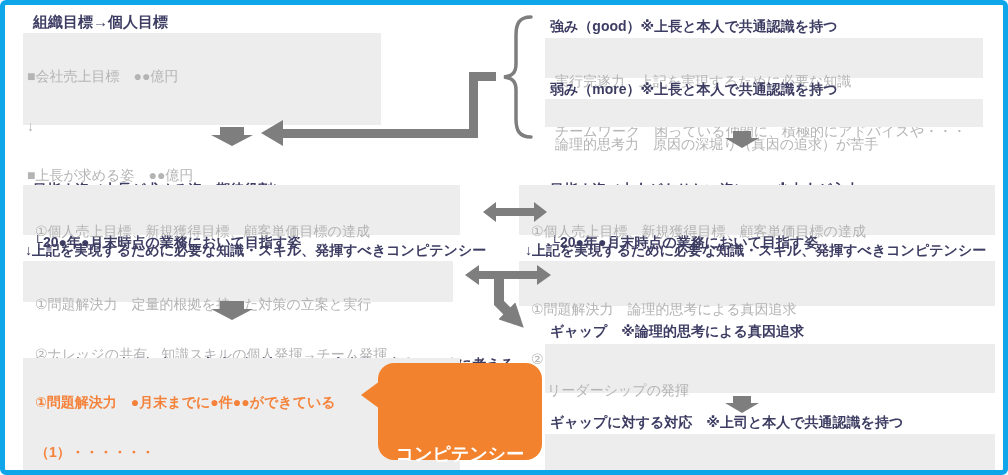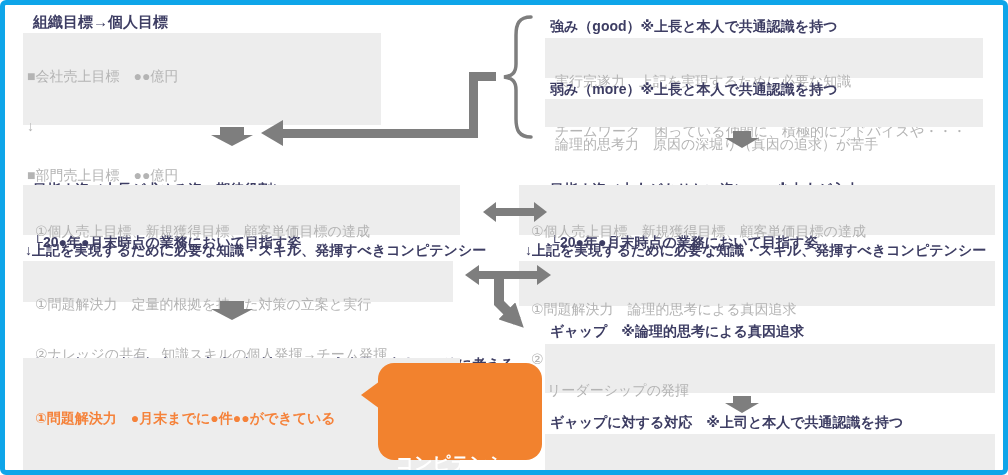--- a/index.html
+++ b/index.html
@@ -8,44 +8,44 @@
           border:5px solid #0ea5e9;border-radius:6px;box-sizing:border-box;overflow:hidden;}
   .abs{position:absolute;}
   .h{position:absolute;color:#3d3d63;font-weight:bold;font-size:14px;line-height:17.5px;white-space:pre;}
   .h .sub{display:block;}
   .title{font-size:15px;}
   .gbox{position:absolute;background:#ededed;color:#b4b4b4;font-size:14px;white-space:pre;box-sizing:border-box;}
   .gline{line-height:17.5px;}
   .lh20 .gline{line-height:20px;}
   .lh18 .gline{line-height:18px;}
   .obox{color:#f5823a;font-weight:bold;}
-  .obox .gline{line-height:17.8px;margin-top:16px;}
+  .obox .gline{line-height:17.8px;}
   .bubble{position:absolute;left:373px;top:358px;width:164px;height:97px;background:#f2822e;
           border-radius:16px;z-index:6;color:#ffffff;font-weight:bold;font-size:18px;
-          text-align:center;padding-top:9px;box-sizing:border-box;line-height:26px;white-space:pre;}
+          text-align:center;box-sizing:border-box;line-height:26px;white-space:pre;}
   .bubble-tail{position:absolute;left:-17px;top:18px;width:0;height:0;
           border-top:14px solid transparent;border-bottom:14px solid transparent;
           border-right:19px solid #f2822e;}
   .elbow{position:absolute;background:#7e7e7e;}
   .elbow-head{position:absolute;width:0;height:0;
           border-top:13px solid transparent;border-bottom:13px solid transparent;
           border-right:22px solid #7e7e7e;}
   svg{display:block;}
 </style>
 </head>
 <body>
 
 <div class="canvas">
 
   <div class="h title" style="left:28px;top:8px">組織目標→個人目標</div>
 
   <div class="gbox" style="left:18px;top:28px;width:358px;height:92px;padding:3px 4px">
     <div class="gline">■会社売上目標　●●億円</div>
     <div class="gline">↓</div>
-    <div class="gline">■部門売上目標　●●億円</div>
+    <div class="gline">■上長が求める姿　●●億円</div>
     <div class="gline">↓</div>
     <div class="gline">■個人売上目標　●●万円　新規獲得件数●件　顧客単価●円</div>
   </div>
 
   <svg class="abs" style="left:206px;top:122px" width="42" height="19">
     <rect x="9" y="0" width="24" height="8" fill="#7e7e7e"></rect>
       <polygon points="0,8 42,8 21,19" fill="#7e7e7e"></polygon>
   </svg>
 
   <div class="h" style="left:28px;top:141px">

